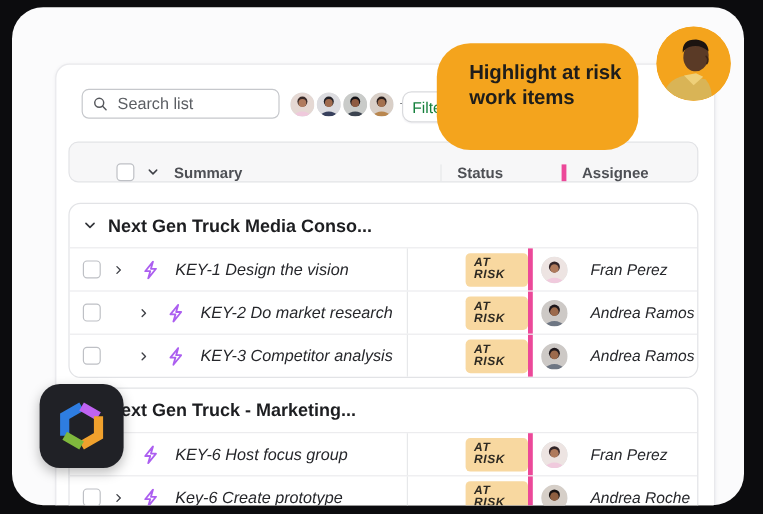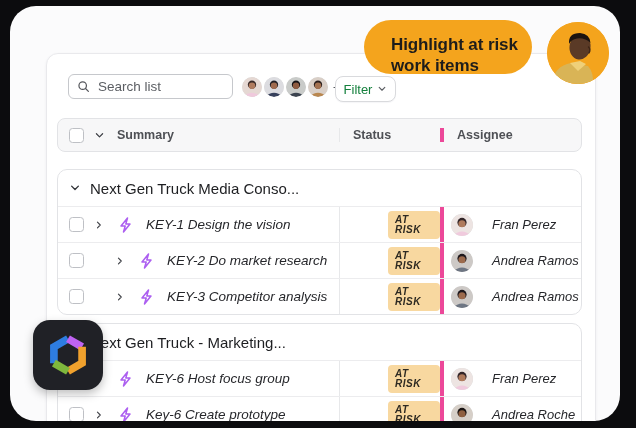--- a/index.html
+++ b/index.html
@@ -42,54 +42,54 @@
     position:absolute;left:276px;top:22px;width:61px;height:26px;
     border:1px solid #d9dadd;border-radius:8px;background:#fff;
     display:flex;align-items:center;justify-content:center;gap:5px;
     font-size:13px;color:#15803d;box-shadow:0 1px 1px rgba(9,30,66,.04);
     box-sizing:border-box;cursor:pointer;
   }
   
   .thead{
     margin:64px 13px 0 10px;height:34px;
     background:#f7f7f8;border:1px solid #e2e3e6;border-radius:8px;
-    display:flex;box-sizing:border-box;align-items:center;
-    font-size:12.5px;font-weight:bold;color:#4e5055;
+    display:flex;box-sizing:border-box;align-items:flex-end;
+    font-size:12.5px;font-weight:bold;color:#4e5055;padding-left:28px;
   }
   .cell-sum{width:281px;display:flex;align-items:center;box-sizing:border-box;}
   .cell-status{width:101px;border-left:1px solid #e7e8ea;display:flex;align-items:center;box-sizing:border-box;padding-left:40px;}
   .cell-asg{flex:1;border-left:4px solid #ec4899;display:flex;align-items:center;box-sizing:border-box;}
   .thead .cell-status,.thead .cell-asg{padding-left:13px;}
   .checkbox{width:13px;height:13px;border:1.5px solid #bec0c5;border-radius:3.5px;background:#fff;margin-left:11px;flex:none;cursor:pointer;}
   .chev{margin-left:10px;flex:none;display:flex;color:#3f4147;}
   .thead .label-sum{margin-left:12px;}
   
   .group{
     margin:17px 13px 0 10px;background:#fff;
     border:1px solid #e2e3e6;border-radius:10px;overflow:hidden;
   }
   .group + .group{margin-top:8px;}
   .g-header{height:36px;display:flex;align-items:center;cursor:pointer;}
   .g-chev{margin-left:11px;display:flex;color:#33353a;flex:none;}
-  .g-title{margin-left:9px;font-size:15px;font-weight:normal;color:#1d1e21;white-space:nowrap;}
+  .g-title{margin-left:9px;font-size:15px;font-weight:bold;color:#1d1e21;white-space:nowrap;}
   .row{display:flex;height:35px;border-top:1px solid #ececee;align-items:stretch;cursor:pointer;font-style:italic;}
   .row .cell-sum{overflow:hidden;}
   .bolt{margin-left:15px;flex:none;display:flex;color:var(--bolt,#ac5ff0);}
   .indent-1 .chev{margin-left:31px;}
   .sum-text{margin-left:14px;font-size:13.5px;color:#26272b;white-space:nowrap;}
   .badge{
     margin-left:8px;background:var(--badge-bg,#f8d8a0);color:var(--badge-text,#2e2a22);
     font-size:10px;font-weight:bold;letter-spacing:.5px;
     padding:4px 7px;border-radius:4px;line-height:1;cursor:pointer;
   }
   .asg-avatar{margin-left:7px;width:22px;height:22px;border-radius:50%;overflow:hidden;flex:none;background:#ddd;}
   .asg-name{margin-left:19px;font-size:13px;color:#26272b;white-space:nowrap;}
   
   .callout{
-    position:absolute;left:364px;top:20px;width:168px;height:54px;
+    position:absolute;left:364px;top:36px;width:168px;height:89px;
     background:var(--accent,#f4a41d);border-radius:28px;z-index:5;
     box-sizing:border-box;padding:14px 0 0 27px;
     font-size:17px;line-height:21px;font-weight:bold;color:#1e1d1b;letter-spacing:-.1px;
   }
   .big-avatar{
     position:absolute;left:547px;top:22px;width:62px;height:62px;border-radius:50%;
     overflow:hidden;background:var(--accent,#f4a41d);z-index:5;
   }
   .logo-tile{
     position:absolute;left:33px;top:320px;width:70px;height:70px;border-radius:17px;

